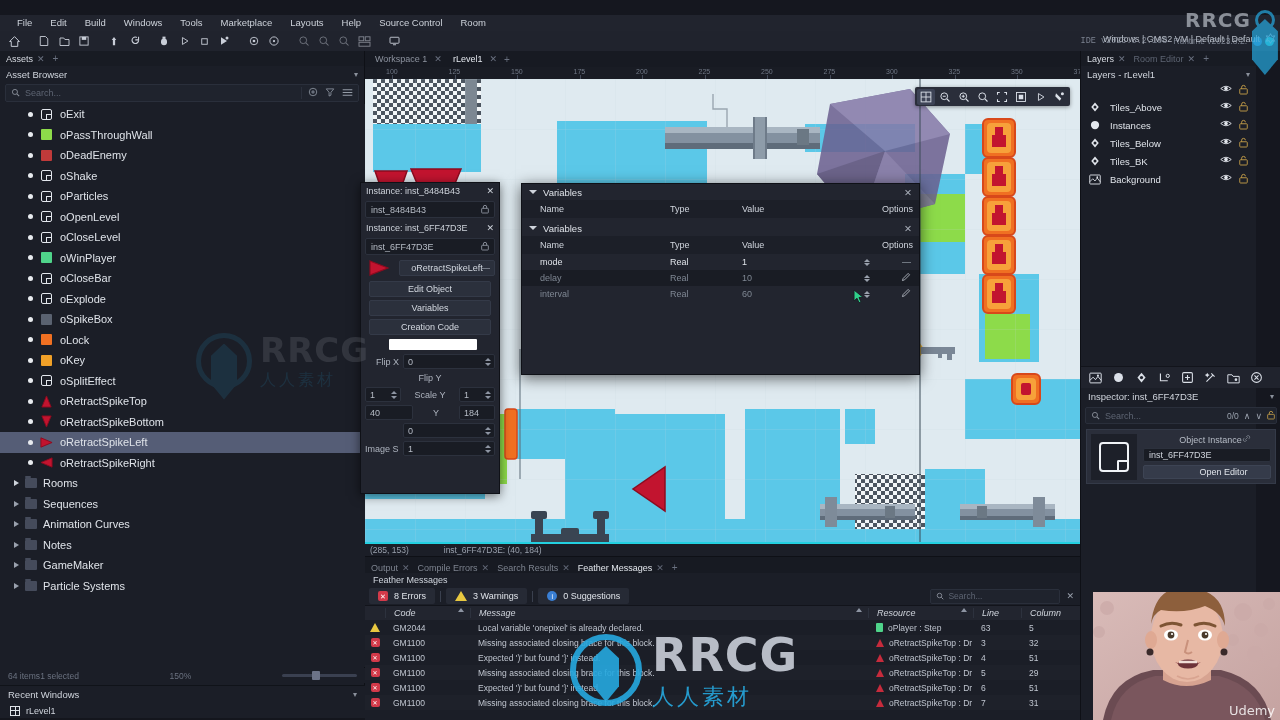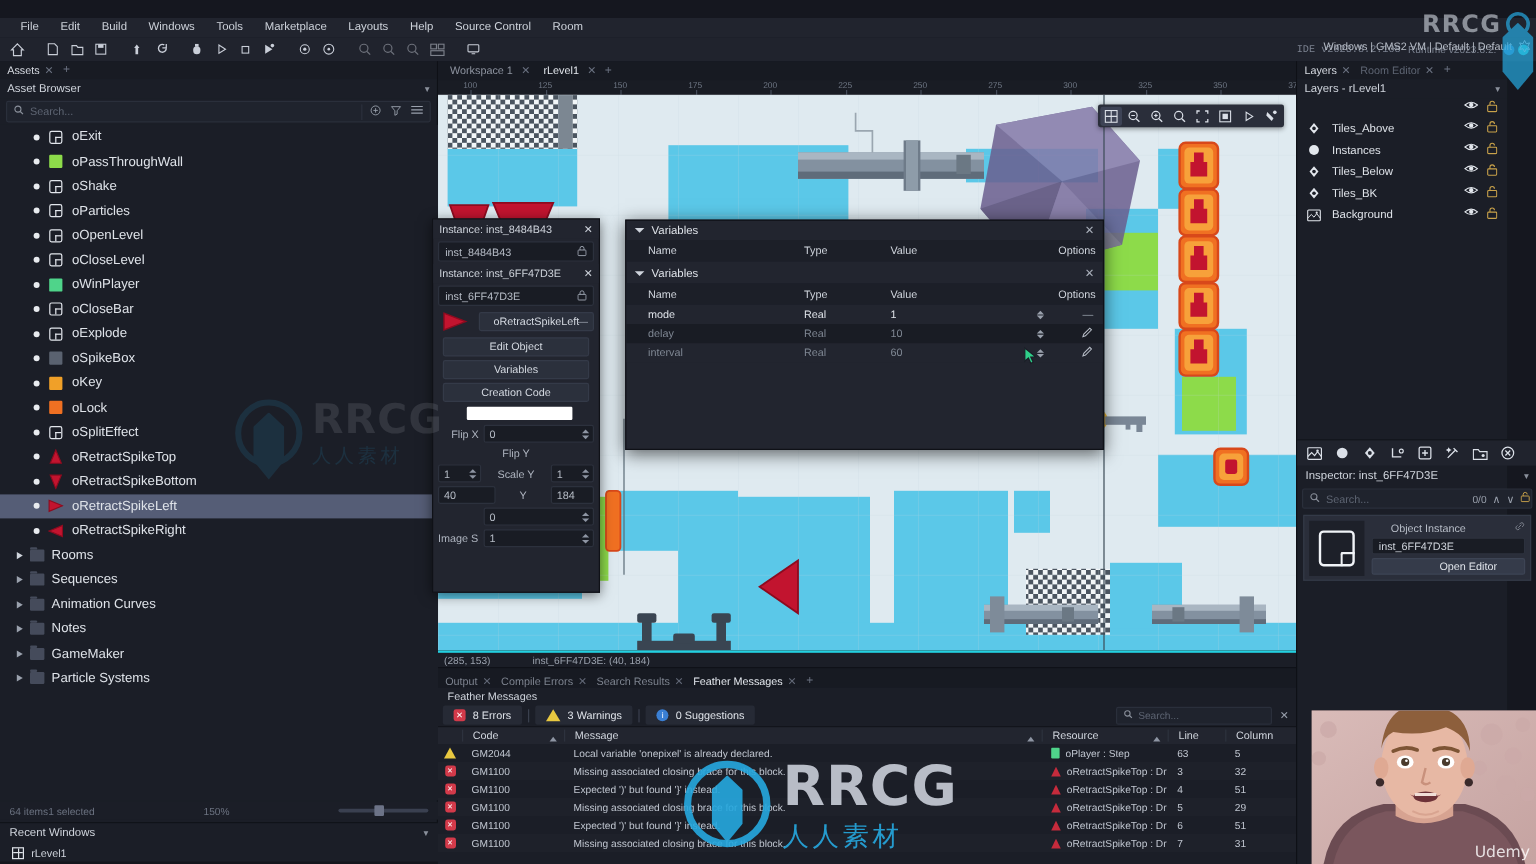--- a/index.html
+++ b/index.html
@@ -222,21 +222,21 @@
   .insp-head{ position:absolute;left:0;top:337px;width:200px;height:17px;display:flex;align-items:center;justify-content:space-between;padding:0 7px;font-size:9.5px;color:#d0d5dd;}
   .insp-search{ position:absolute;left:4px;top:356px;width:192px;height:17px;background:#1f232d;border:1px solid #2a2f3b;display:flex;align-items:center;padding:0 5px;gap:5px;border-radius:2px;}
   .insp-search input{flex:1;background:transparent;border:none;outline:none;color:#b6bcc6;font-size:9px;font-family:"Liberation Sans",sans-serif;}
   .insp-search input::placeholder{color:#5d6472;}
 
   .insp-card{ position:absolute;left:5px;top:378px;width:190px;height:55px;background:#2a2e3a;border:1px solid #343a48;display:flex;gap:6px;padding:4px;}
   .insp-thumb{ width:46px;height:46px;background:#1d2029;display:flex;align-items:center;justify-content:center;}
   .thumb-box{ width:30px;height:30px;border:2px solid #f0f3f7;border-radius:4px;position:relative;}
   .thumb-box::after{content:"";position:absolute;right:-2px;bottom:-2px;width:10px;height:10px;border-left:2px solid #f0f3f7;border-top:2px solid #f0f3f7;border-radius:2px 0 4px 0;}
   .insp-fields{ flex:1;display:flex;flex-direction:column;gap:3px;}
-  .insp-lab{ font-size:9px;color:#b6bcc6;display:flex;align-items:center;justify-content:space-between;margin-left:16px;}
+  .insp-lab{ font-size:9px;color:#b6bcc6;display:flex;align-items:center;justify-content:center;margin-left:16px;}
   .insp-val{ height:14px;background:#191c24;border:1px solid #2c313d;display:flex;align-items:center;padding-left:5px;font-size:9px;color:#cfd4dc;border-radius:2px;}
   .insp-btn{ height:14px;background:#353b4a;border:1px solid #3d4454;display:flex;align-items:center;justify-content:center;font-size:9px;color:#dfe3e9;border-radius:2px;padding-left:33px;}
 
   
   .bottom{
     position:absolute; left:365px; top:556px; width:715px; height:164px; background:#1b1e27;
     border-top:1px solid #0e1016;
   }
   .bo-tabs{ height:16px;background:#171a22;display:flex;align-items:flex-end;padding-left:6px;}
   .botab{ font-size:9px;color:#7d838f; }
@@ -247,21 +247,21 @@
   .fbtn{ height:16px;display:flex;align-items:center;gap:6px;padding:0 9px;background:#262a35;font-size:9px;color:#dfe3e9;border-radius:2px;}
   .fsep{ width:1px;height:11px;background:#3a404e;margin:0 5px;}
   .ic-err{ width:10px;height:10px;background:#d33a4a;border-radius:2px;display:flex;align-items:center;justify-content:center;color:#fff;font-size:7px;line-height:1;}
   .ic-warn{ width:0;height:0;border-left:6px solid transparent;border-right:6px solid transparent;border-bottom:10px solid #e8c840;position:relative;}
   .ic-info{ width:10px;height:10px;background:#3a7fd4;border-radius:50%;display:flex;align-items:center;justify-content:center;color:#fff;font-size:7px;}
   .bo-search{ margin-left:auto;margin-right:6px;width:130px;height:15px;background:#1f232d;border:1px solid #2a2f3b;display:flex;align-items:center;padding:0 5px;gap:4px;border-radius:2px;}
   .bo-search input{flex:1;background:transparent;border:none;outline:none;color:#b6bcc6;font-size:8.5px;font-family:"Liberation Sans",sans-serif;}
   .bo-search input::placeholder{color:#5d6472;}
 
   .grid-hdr{ height:15px; background:#22252f; display:flex;align-items:center;font-size:9px;color:#d0d5dd;border-top:1px solid #12141b;}
-  .gh{ display:flex;align-items:flex-end;gap:4px; }
+  .gh{ display:flex;align-items:flex-start;gap:4px;font-style:italic; }
   .gh.c0{ width:20px;}
   .gh.c1{ width:85px; padding-left:8px; border-left:1px solid #2d323e;}
   .gh.c2{ width:398px; padding-left:8px; border-left:1px solid #2d323e;}
   .gh.c3{ width:105px; padding-left:8px; border-left:1px solid #2d323e;}
   .gh.c4{ width:48px; padding-left:8px; border-left:1px solid #2d323e;}
   .gh.c5{ flex:1; padding-left:8px; border-left:1px solid #2d323e;}
   .sortar{ width:0;height:0;border-left:3px solid transparent;border-right:3px solid transparent;border-bottom:4px solid #8e95a3;margin-left:auto;margin-right:6px;}
 
   .grow{ height:15px; display:flex;align-items:center;font-size:8.5px;color:#c0c6d0;}
   .grow.alt{ background:#1e212a;}
@@ -486,20 +486,27 @@
         <div class="asset-row">
           <span class="bullet"></span>
           <span class="a-icon">
             <span class="sw" style="background:#8ddb4a"></span>
           </span>
           <span>oPassThroughWall</span>
         </div>
         <div class="asset-row">
           <span class="bullet"></span>
           <span class="a-icon">
+            <span class="sw" style="background:#c03a3a"></span>
+          </span>
+          <span>oDeadEnemy</span>
+        </div>
+        <div class="asset-row">
+          <span class="bullet"></span>
+          <span class="a-icon">
             <span class="ic-box"></span>
           </span>
           <span>oShake</span>
         </div>
         <div class="asset-row">
           <span class="bullet"></span>
           <span class="a-icon">
             <span class="ic-box"></span>
           </span>
           <span>oParticles</span>
@@ -542,30 +549,30 @@
         <div class="asset-row">
           <span class="bullet"></span>
           <span class="a-icon">
             <span class="sw" style="background:#5a6270"></span>
           </span>
           <span>oSpikeBox</span>
         </div>
         <div class="asset-row">
           <span class="bullet"></span>
           <span class="a-icon">
+            <span class="sw" style="background:#f07022"></span>
+          </span>
+          <span>oLock</span>
+        </div>
+        <div class="asset-row">
+          <span class="bullet"></span>
+          <span class="a-icon">
             <span class="sw" style="background:#f0a028"></span>
           </span>
           <span>oKey</span>
-        </div>
-        <div class="asset-row">
-          <span class="bullet"></span>
-          <span class="a-icon">
-            <span class="sw" style="background:#f07022"></span>
-          </span>
-          <span>oLock</span>
         </div>
         <div class="asset-row">
           <span class="bullet"></span>
           <span class="a-icon">
             <span class="ic-box"></span>
           </span>
           <span>oSplitEffect</span>
         </div>
         <div class="asset-row">
           <span class="bullet"></span>

